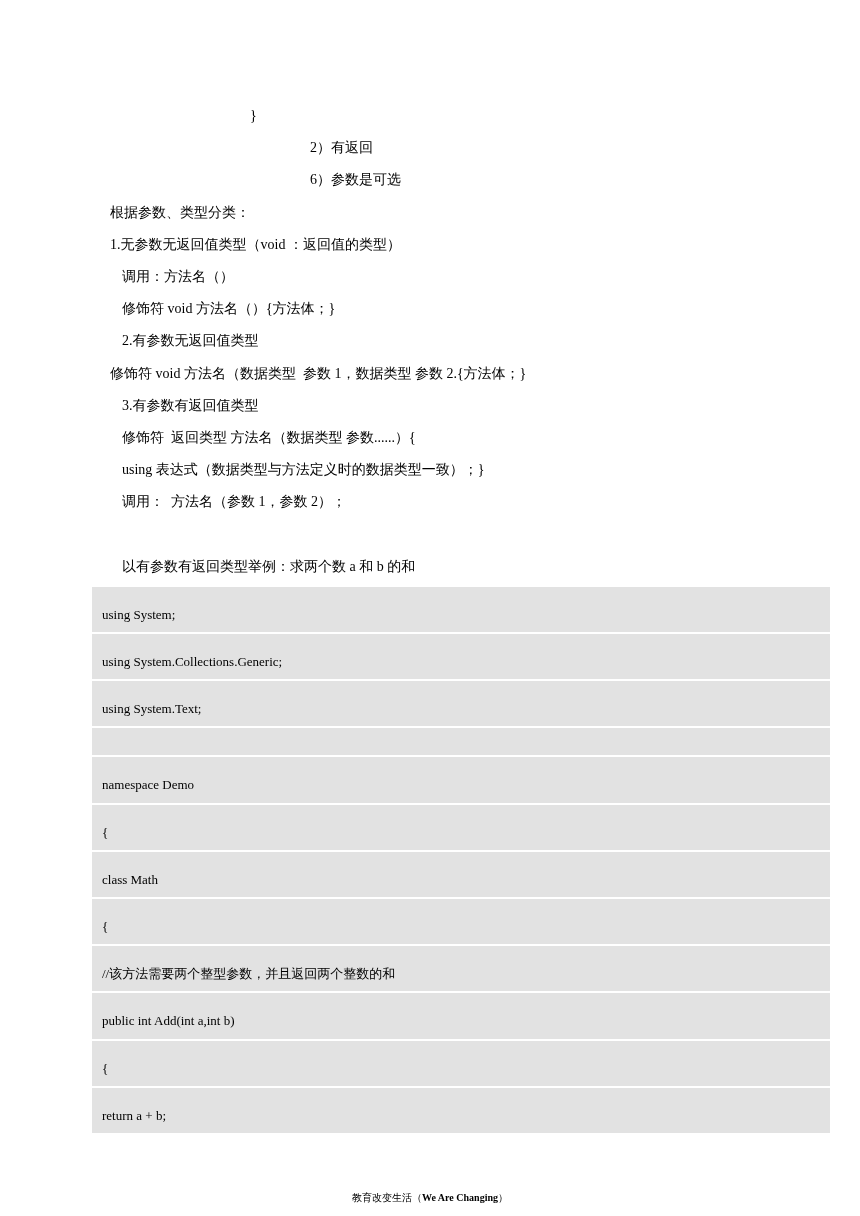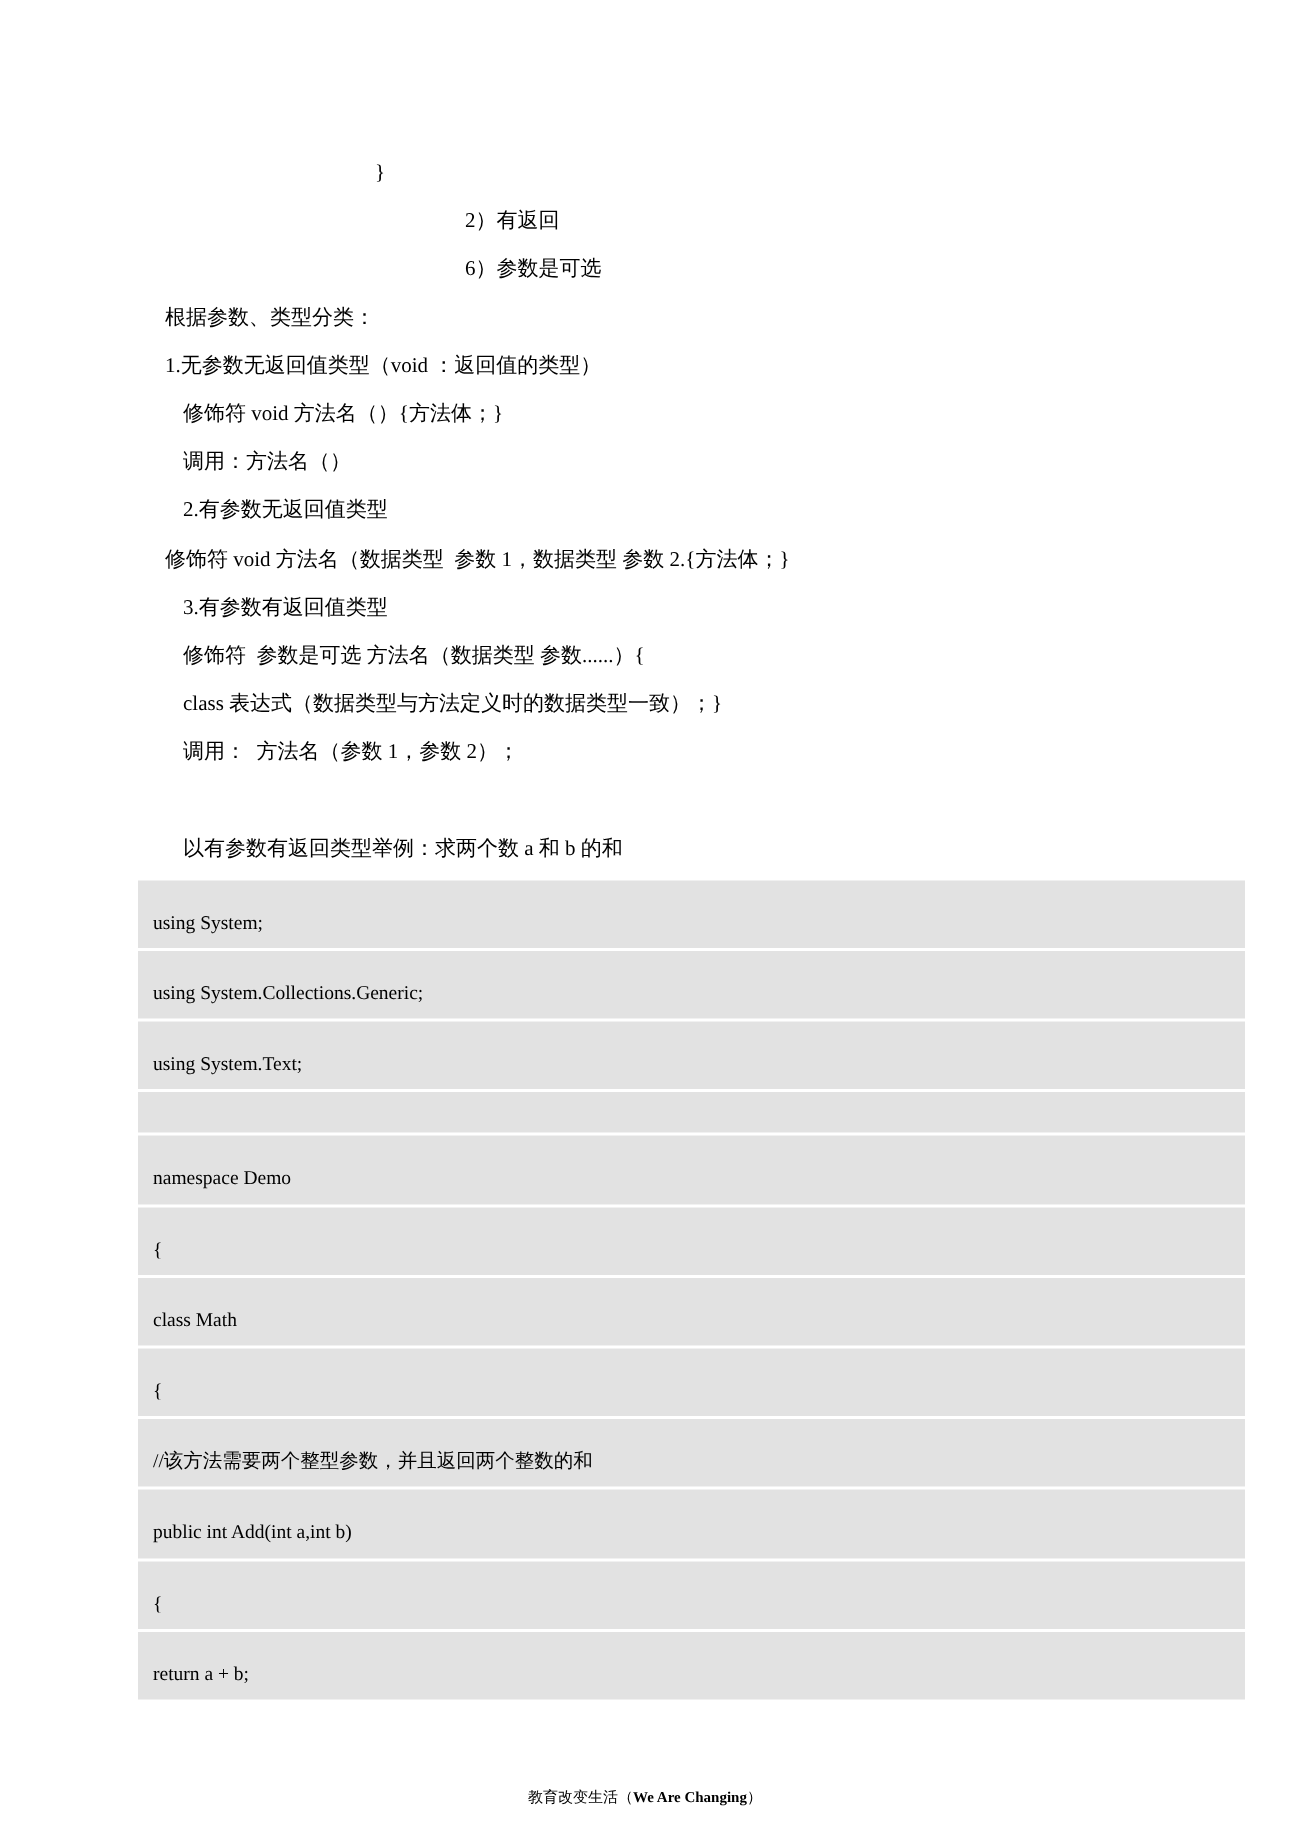--- a/index.html
+++ b/index.html
@@ -53,27 +53,27 @@
 <body>
 
 <div class="page">
 
   <div>
     <div class="line indent1">}</div>
     <div class="line indent3">2）有返回</div>
     <div class="line indent3">6）参数是可选</div>
     <div class="line indent0">根据参数、类型分类：</div>
     <div class="line indent0">1.无参数无返回值类型（void ：返回值的类型）</div>
+    <div class="line indent4">调用：方法名（）</div>
     <div class="line indent4">修饰符 void 方法名（）{方法体；}</div>
-    <div class="line indent4">调用：方法名（）</div>
     <div class="line indent4">2.有参数无返回值类型</div>
     <div class="line indent0">修饰符 void 方法名（数据类型  参数 1，数据类型 参数 2.{方法体；}</div>
     <div class="line indent4">3.有参数有返回值类型</div>
-    <div class="line indent4">修饰符  参数是可选 方法名（数据类型 参数......）{</div>
-    <div class="line indent4">class 表达式（数据类型与方法定义时的数据类型一致）；}</div>
+    <div class="line indent4">修饰符  返回类型 方法名（数据类型 参数......）{</div>
+    <div class="line indent4">using 表达式（数据类型与方法定义时的数据类型一致）；}</div>
     <div class="line indent4">调用：  方法名（参数 1，参数 2）；</div>
     <div class="line indent0"> </div>
     <div class="line indent4">以有参数有返回类型举例：求两个数 a 和 b 的和</div>
   </div>
 
   <div class="code-block">
     <div class="code-cell">using System;</div>
     <div class="code-cell">using System.Collections.Generic;</div>
     <div class="code-cell">using System.Text;</div>
     <div class="code-cell"> </div>

